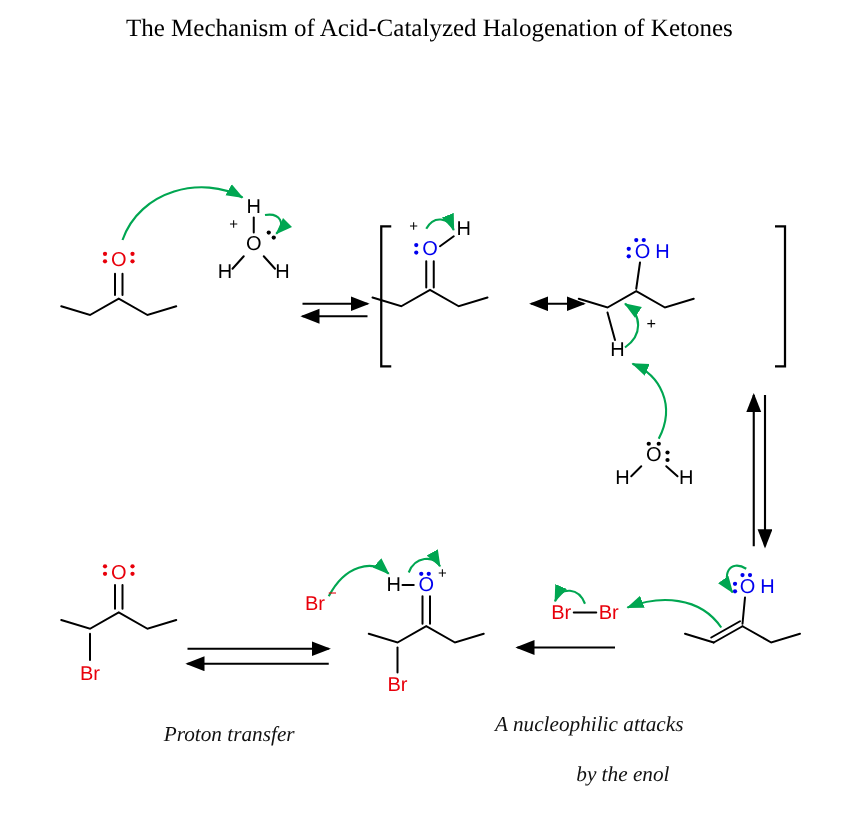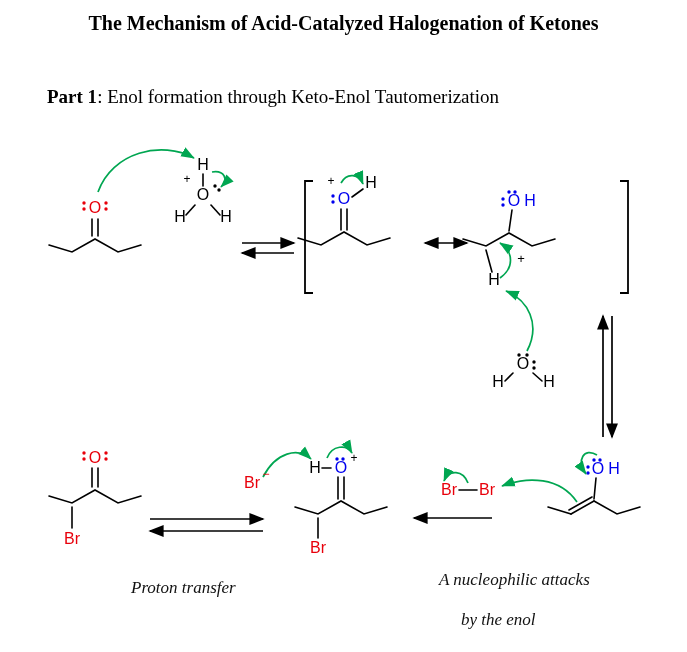--- a/index.html
+++ b/index.html
@@ -3,21 +3,21 @@
 <meta charset="utf-8">
 <style>
   * { margin:0; padding:0; box-sizing:border-box; }
   html,body { background:#ffffff; }
   .canvas {
     position:relative; width:687px; height:652px; background:#ffffff;
     font-family:"Liberation Serif", serif; overflow:hidden;
   }
   .title {
     position:absolute; top:12px; left:0; width:100%; text-align:center;
-    font-weight:bold; font-size:20px; color:#000;
+    font-weight:normal; font-size:20px; color:#000;
   }
   .part-label { position:absolute; font-size:19px; color:#000; white-space:nowrap; }
   .part-label .bold { font-weight:bold; }
   .caption { position:absolute; font-style:italic; font-size:17px; color:#111; white-space:nowrap; }
   svg.layer { position:absolute; left:0; top:0; }
   .atom { font-family:"Liberation Sans", sans-serif; font-size:16px; fill:var(--structure); }
   .charge { font-family:"Liberation Sans", sans-serif; font-size:12px; fill:var(--structure); }
   .charge-lg { font-family:"Liberation Sans", sans-serif; font-size:13px; fill:var(--structure); }
   .red  { fill:var(--oxygen); }
   .redbr{ fill:var(--bromine); }
@@ -200,22 +200,19 @@
       </g>
       <path class="bond" d="M 92 468 L 92 487 M 98 468 L 98 487"></path>
       <path class="bond" d="M 49 496 L 72 503 L 95 490 L 118 503 L 141 496"></path>
       <path class="bond" d="M 72 507 L 72 528"></path>
       <text class="atom redbr" x="72" y="544" text-anchor="middle">Br</text>
     </g>
   </svg>
 
   <div class="title">The Mechanism of Acid-Catalyzed Halogenation of Ketones</div>
 
-  <div class="part-label" style="left:47px; top:86px;">
-    <span class="bold">Part 1</span><span>: Enol formation through Keto-Enol Tautomerization</span>
-  </div>
 
 
   <div class="caption" style="left:131px; top:578px;">Proton transfer</div>
-  <div class="caption" style="left:439px; top:570px;">A nucleophilic attacks</div>
+  <div class="caption" style="left:396px; top:570px;">A nucleophilic attacks</div>
   <div class="caption" style="left:461px; top:610px;">by the enol</div>
 
 </div>
 
 </body></html>

